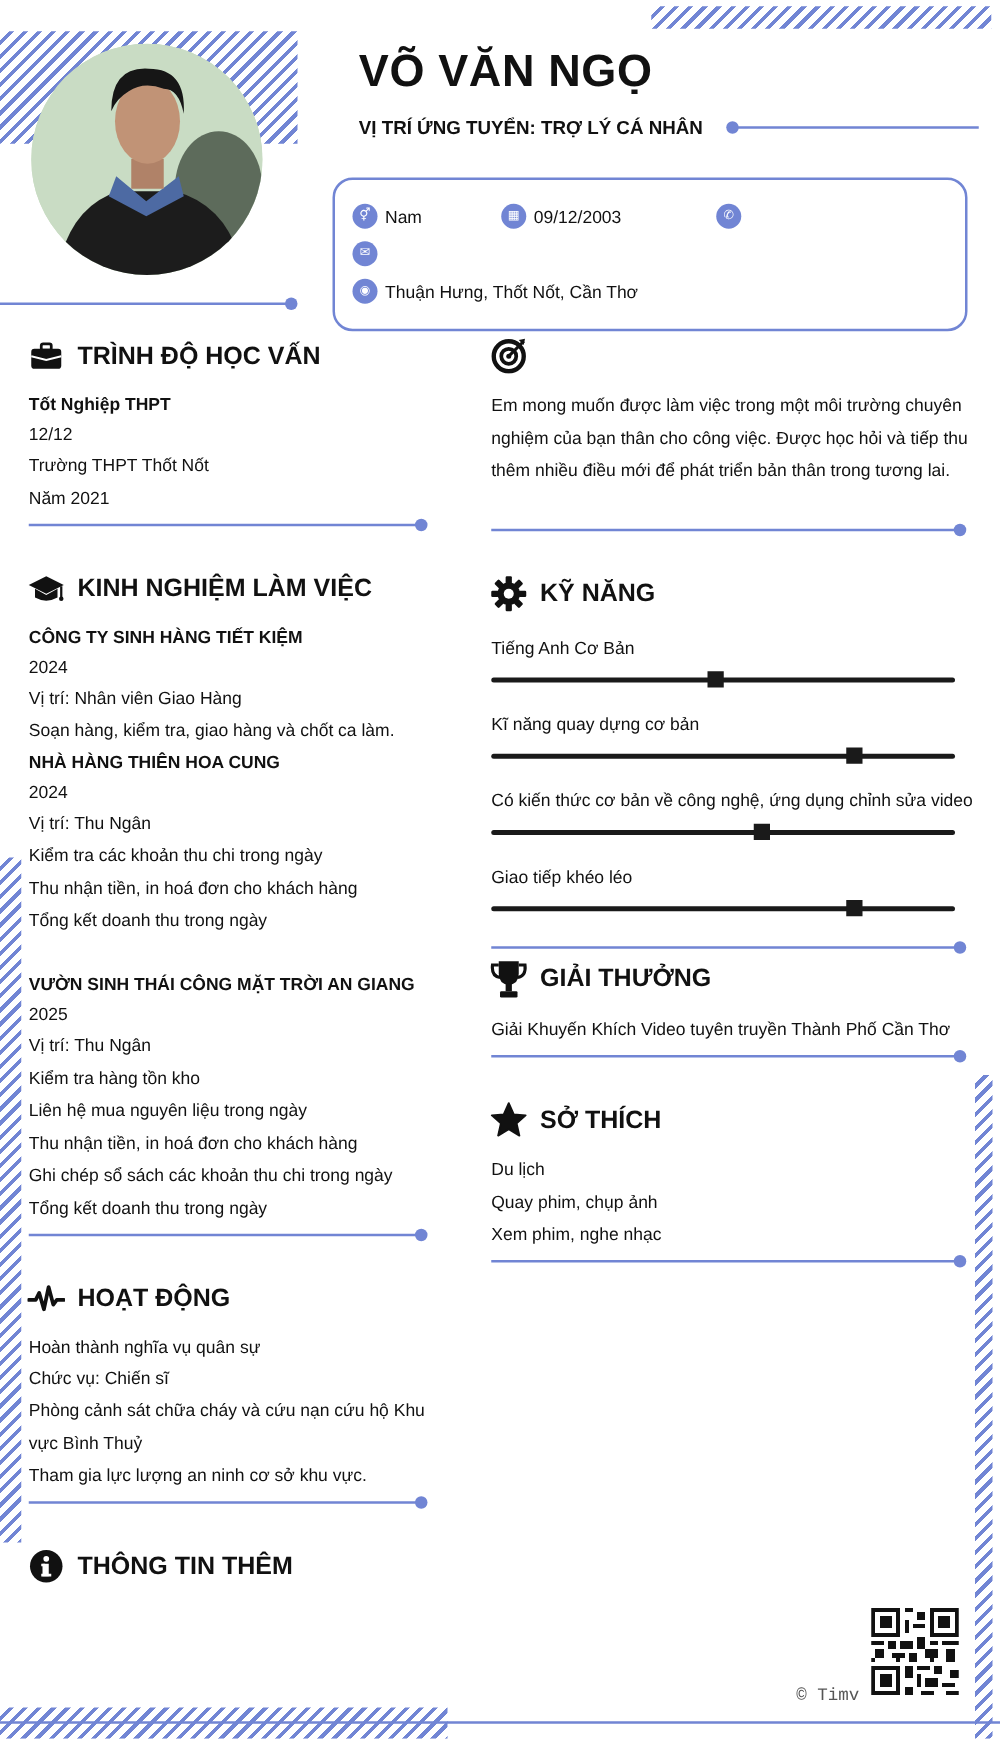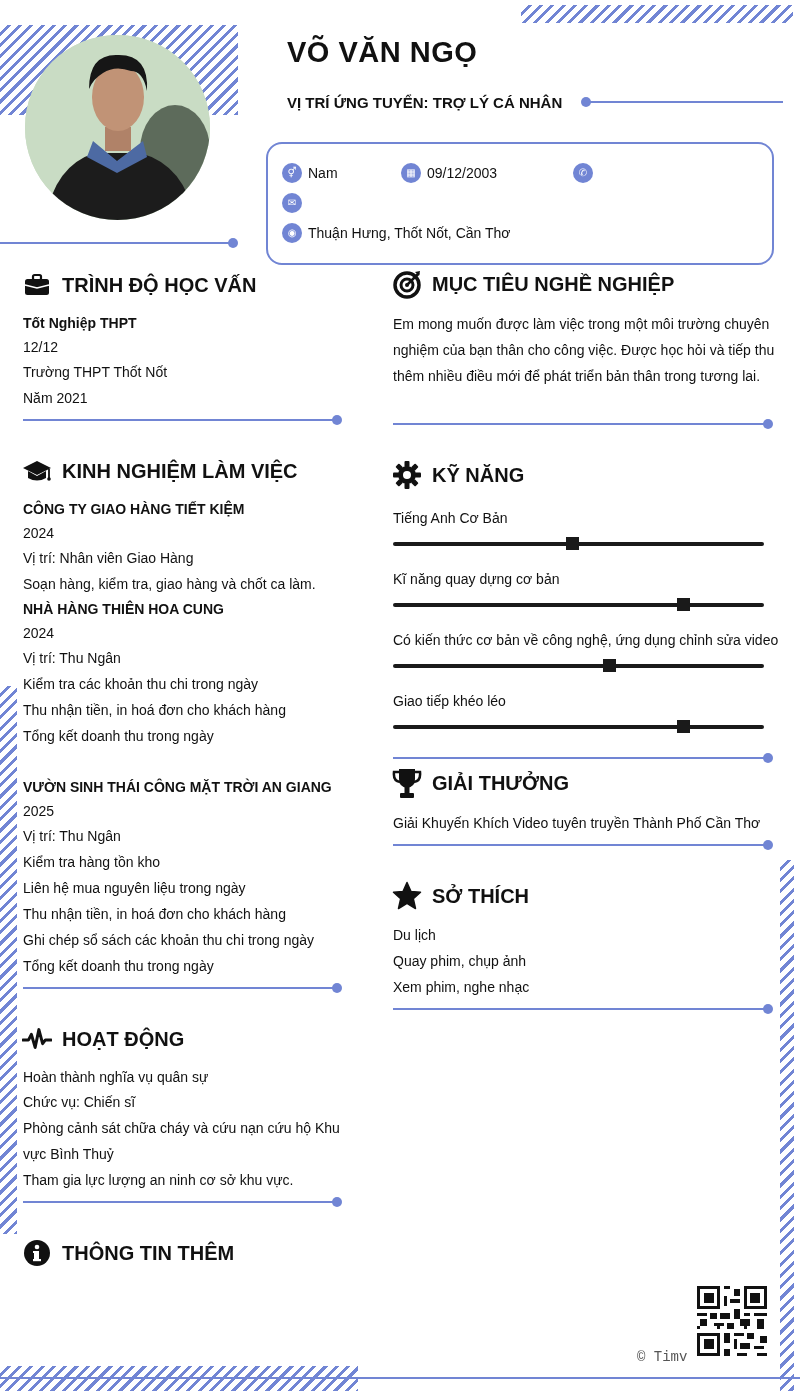--- a/index.html
+++ b/index.html
@@ -12,21 +12,21 @@
   }
 
   .avatar {
     position: absolute; left: 25px; top: 35px; width: 185px; height: 185px;
     border-radius: 50%; overflow: hidden; background: #c8dcc2;
     border: 0;
   }
 
   .name {
     position: absolute; left: 287px; top: 36px;
-    font-size: 29px; font-weight: bold; letter-spacing: 0.5px; color: #111;
+    font-size: 36px; font-weight: bold; letter-spacing: 0.5px; color: #111;
   }
   .position-row { position: absolute; left: 287px; top: 94px; display: flex; align-items: center; }
   .position { font-size: 15px; font-weight: bold; color: #111; }
   .pos-line { position: absolute; left: 583px; top: 101px; width: 200px; height: 2px; background: #7185d4; }
   .pos-dot { position: absolute; left: 581px; top: 97px; width: 10px; height: 10px; border-radius: 50%; background: #7185d4; }
 
   .contact-box {
     position: absolute; left: 266px; top: 142px; width: 508px; height: 123px;
     border: 2px solid #7185d4; border-radius: 16px; background: #fff;
   }
@@ -125,21 +125,20 @@
 <div class="sec-title" style="left:392px; top:269px;">
   <span class="sicon">
     <svg width="30" height="30" viewBox="0 0 30 30">
         <circle cx="15" cy="16" r="12" fill="none" stroke="#111" stroke-width="3.5"></circle>
         <circle cx="15" cy="16" r="6" fill="none" stroke="#111" stroke-width="3"></circle>
         <circle cx="15" cy="16" r="2" fill="#111"></circle>
         <path d="M15 16 L27 4" stroke="#111" stroke-width="2.5"></path>
         <path d="M23 3 L28 2 L27 7 Z" fill="#111"></path>
       </svg>
   </span>
-  <span>MỤC TIÊU NGHỀ NGHIỆP</span>
 </div>
 <div class="para" style="left:393px; top:311px; width:385px;">
   <div>Em mong muốn được làm việc trong một môi trường chuyên</div>
   <div>nghiệm của bạn thân cho công việc. Được học hỏi và tiếp thu</div>
   <div>thêm nhiều điều mới để phát triển bản thân trong tương lai.</div>
 </div>
 <div class="hline" style="left:393px; top:423px; width:374px;"></div>
 <div class="hdot" style="left:763px; top:419px;"></div>
 
 <div class="sec-title" style="left:22px; top:456px;">
@@ -147,21 +146,21 @@
     <svg width="30" height="26" viewBox="0 0 30 26">
         <path d="M1 10 L15 3 L29 10 L15 17 Z" fill="#111"></path>
         <path d="M6 13 L6 20 Q15 25 24 20 L24 13 L15 18 Z" fill="#111"></path>
         <path d="M27 11 L27 20" stroke="#111" stroke-width="1.8"></path>
         <circle cx="27" cy="21" r="1.8" fill="#111"></circle>
       </svg>
   </span>
   <span>KINH NGHIỆM LÀM VIỆC</span>
 </div>
 
-<div class="txt b" style="left:23px; top:501px;">CÔNG TY GIAO HÀNG TIẾT KIỆM</div>
+<div class="txt b" style="left:23px; top:501px;">CÔNG TY SINH HÀNG TIẾT KIỆM</div>
 <div class="txt" style="left:23px; top:525px;">2024</div>
 <div class="txt" style="left:23px; top:550px;">Vị trí: Nhân viên Giao Hàng</div>
 <div class="txt" style="left:23px; top:576px;">Soạn hàng, kiểm tra, giao hàng và chốt ca làm.</div>
 
 <div class="txt b" style="left:23px; top:601px;">NHÀ HÀNG THIÊN HOA CUNG</div>
 <div class="txt" style="left:23px; top:625px;">2024</div>
 <div class="txt" style="left:23px; top:650px;">Vị trí: Thu Ngân</div>
 <div class="txt" style="left:23px; top:676px;">Kiểm tra các khoản thu chi trong ngày</div>
 <div class="txt" style="left:23px; top:702px;">Thu nhận tiền, in hoá đơn cho khách hàng</div>
 <div class="txt" style="left:23px; top:728px;">Tổng kết doanh thu trong ngày</div>

